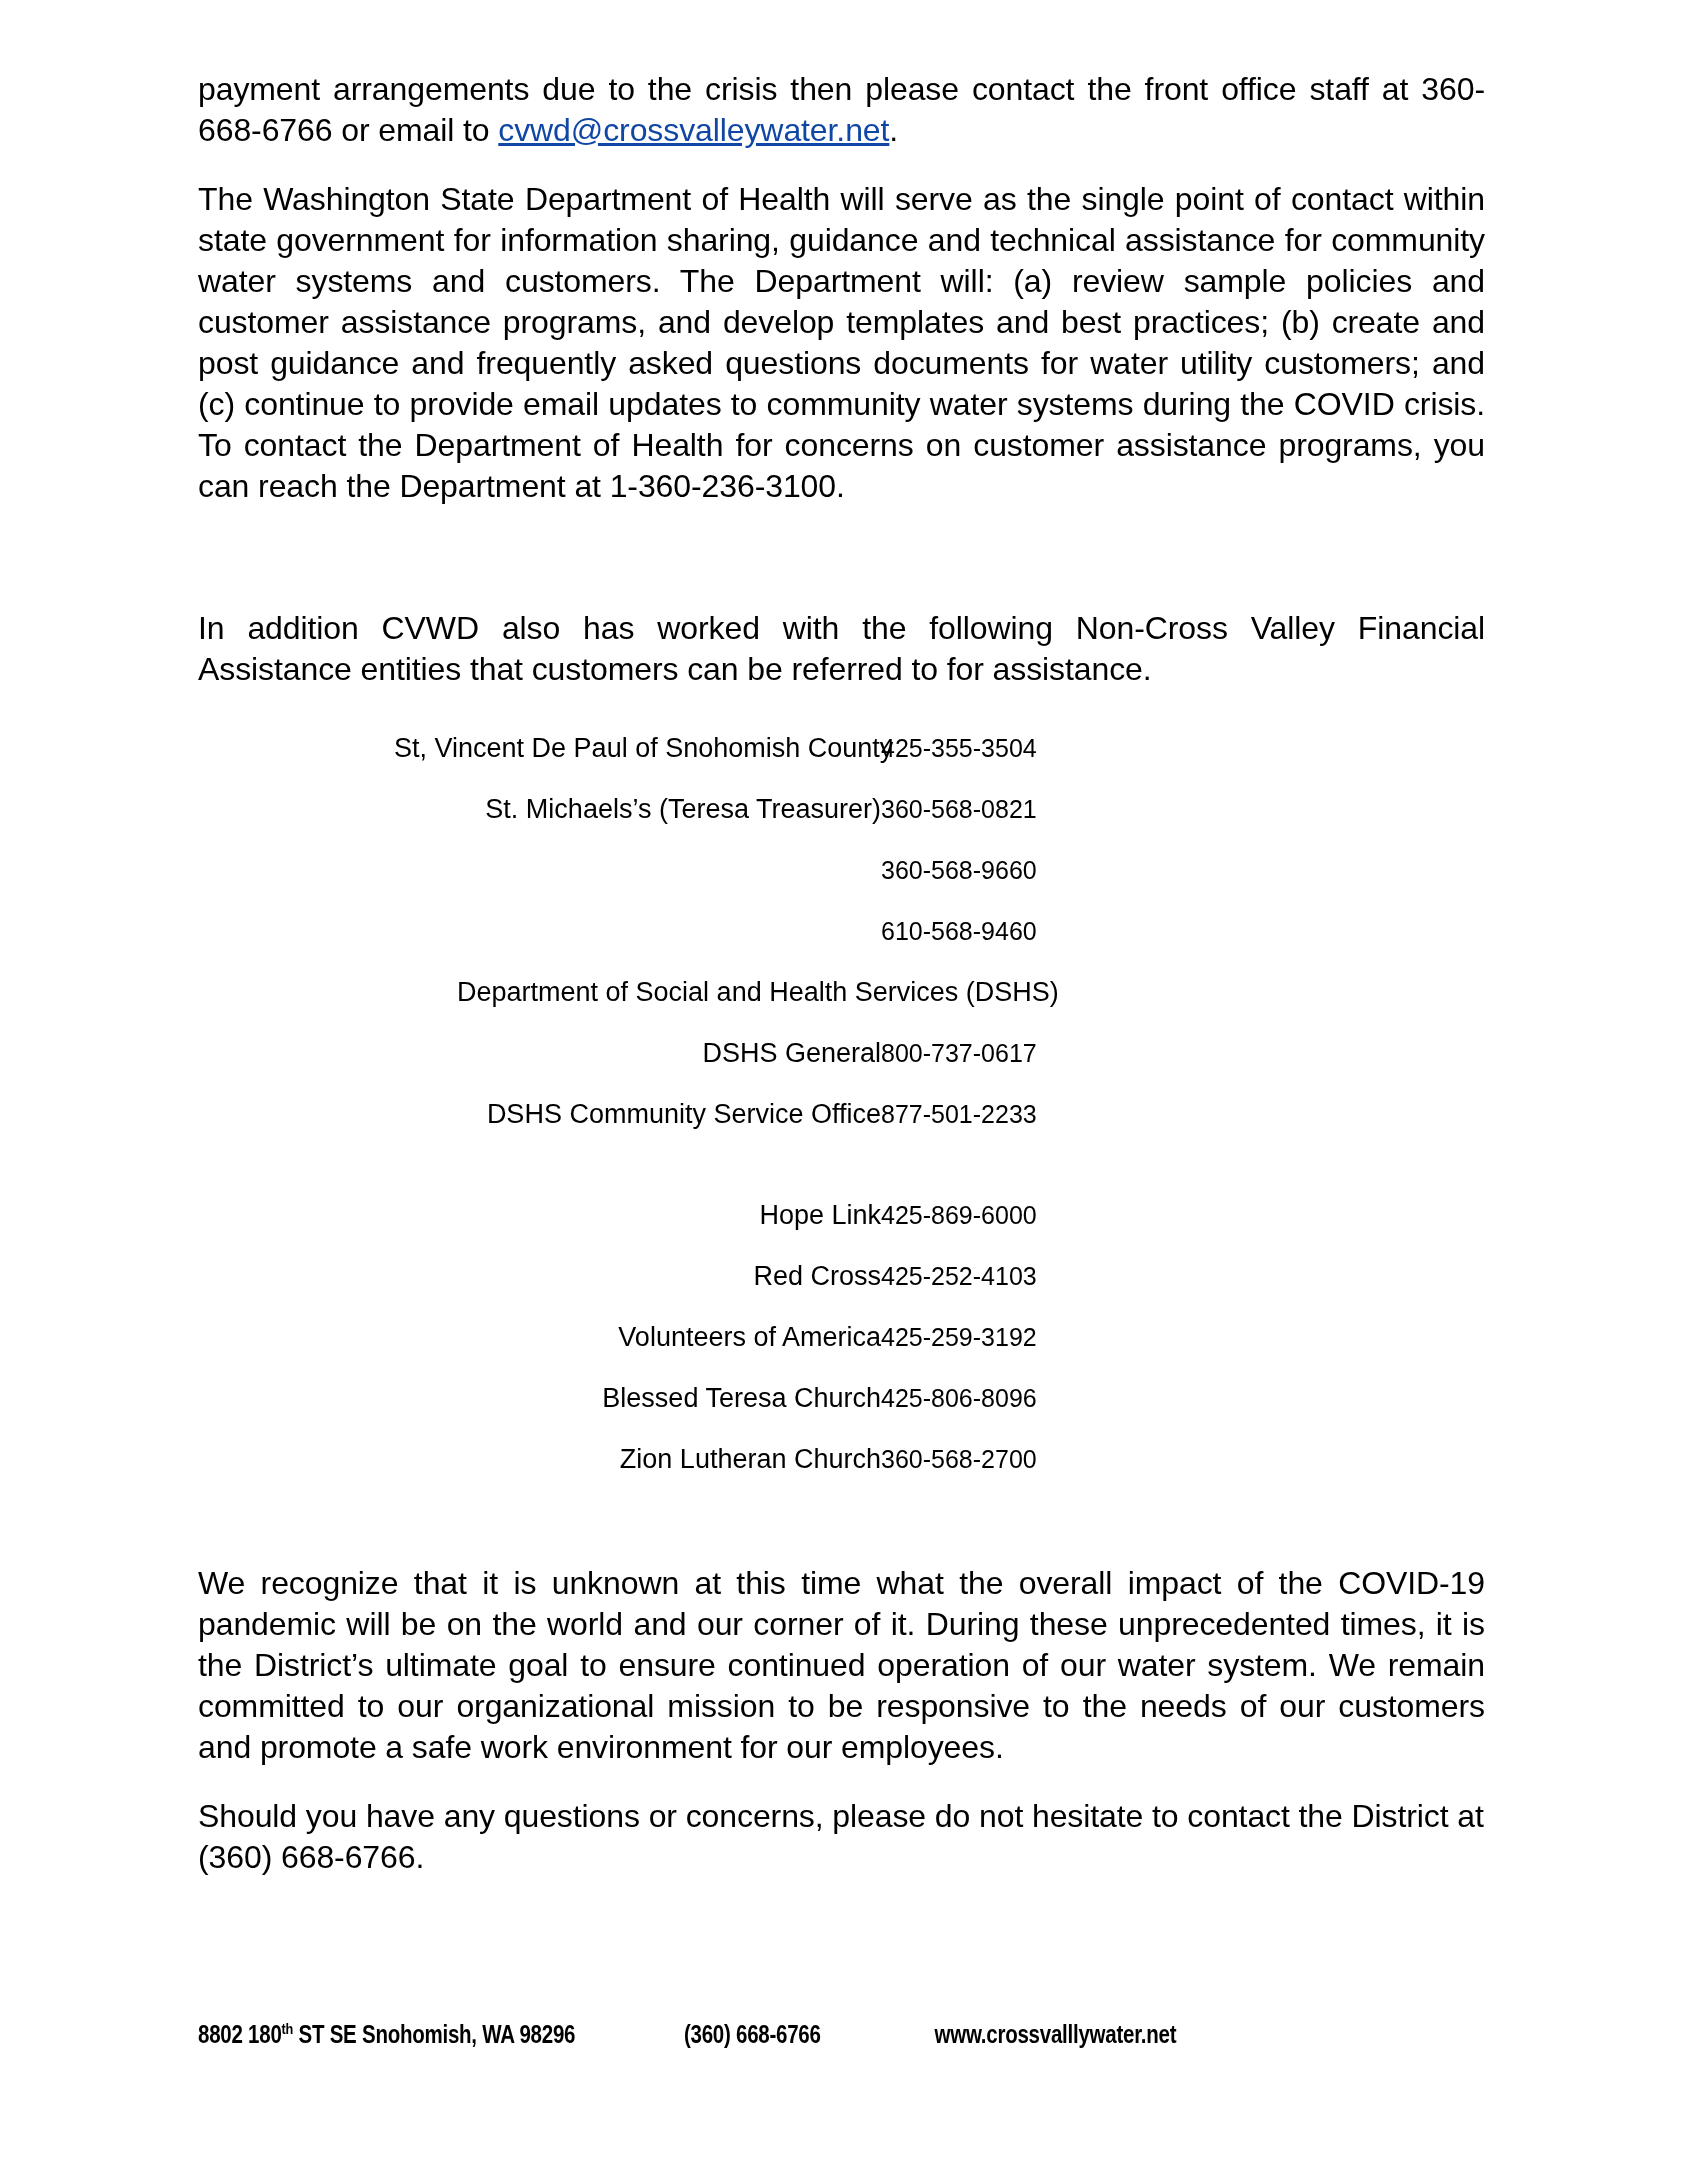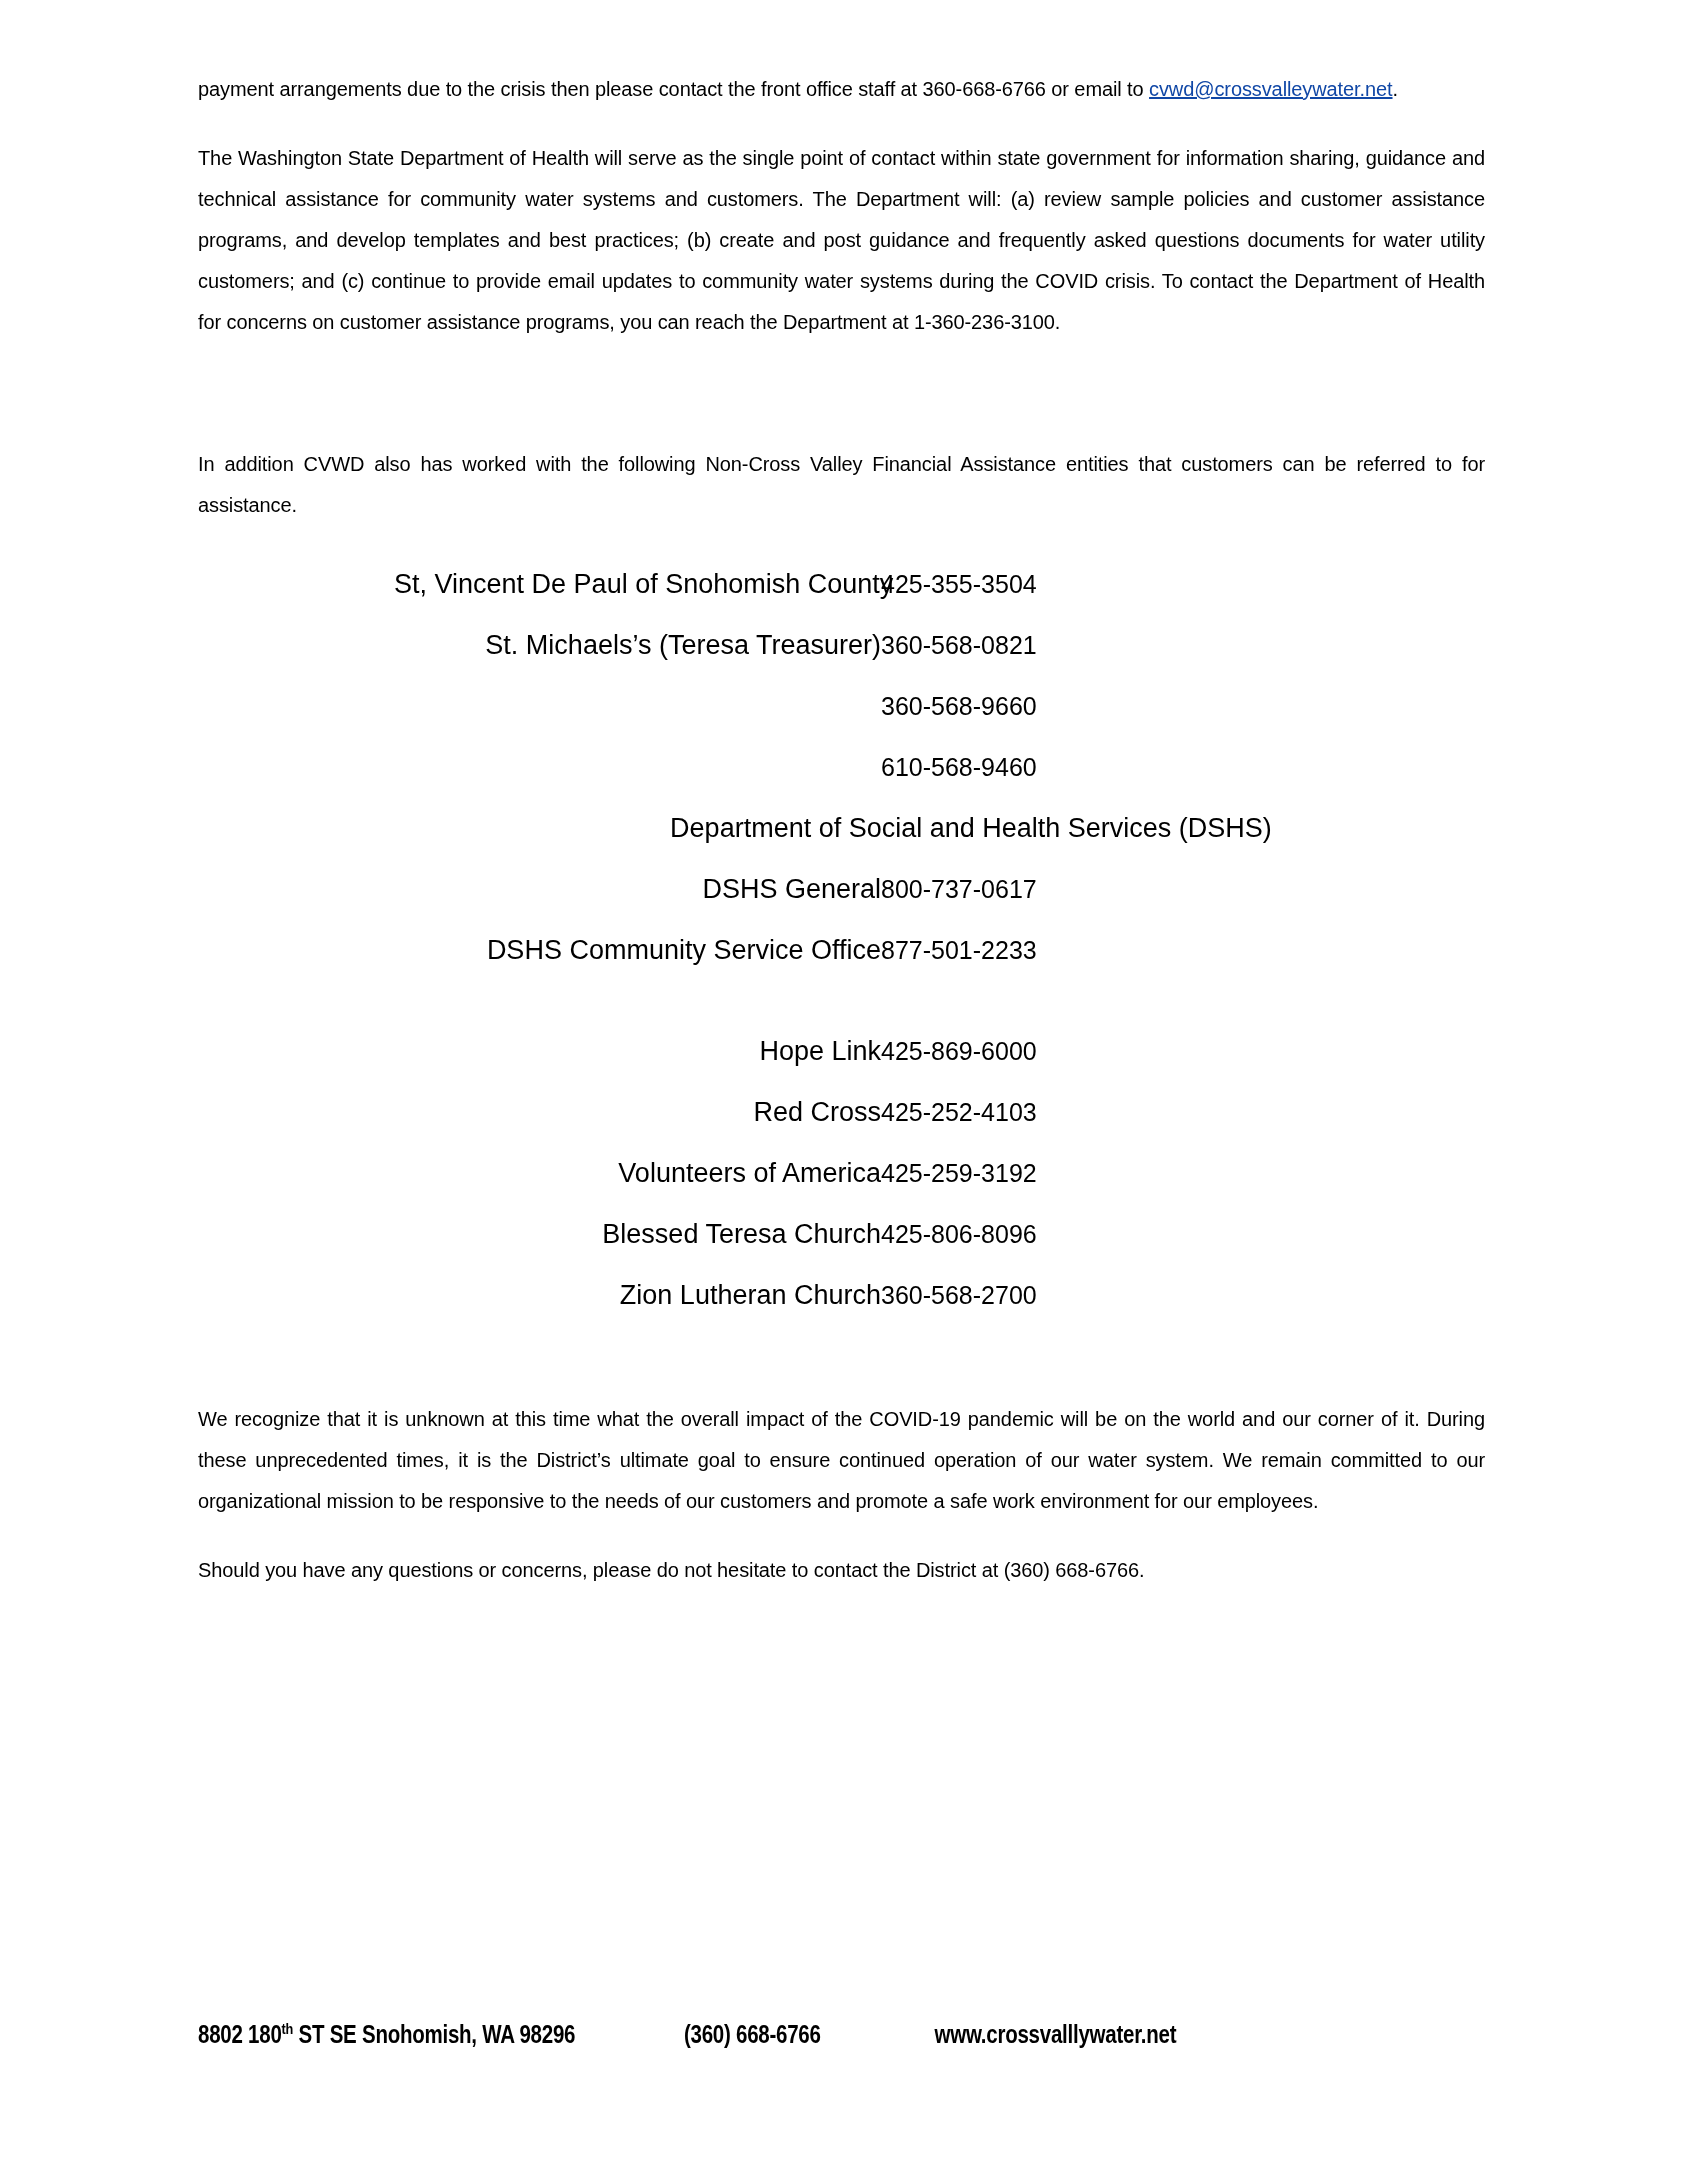--- a/index.html
+++ b/index.html
@@ -22,21 +22,21 @@
     box-sizing: border-box;
     padding: 0;
   }
   .content {
     position: absolute;
     left: 198px;
     top: 69px;
     width: 1287px;
   }
   p.body-par {
-    font-size: 20px;
+    font-size: 32px;
     line-height: 41px;
     margin: 0 0 28px 0;
     text-align: justify;
     letter-spacing: -0.1px;
   }
   p.body-par.nojust {
     text-align: left;
   }
   .email-link {
     color: #1047a6;
@@ -68,21 +68,20 @@
     box-sizing: border-box;
     white-space: nowrap;
   }
   .contact-phone {
     font-size: 25px;
     line-height: 61px;
     white-space: nowrap;
   }
   .section-head-row {
     height: 61px;
-    justify-content: center;
   }
   .section-head {
     font-size: 27px;
     line-height: 61px;
     padding-left: 259px;
     white-space: nowrap;
   }
   
   .footer {
     position: absolute;

